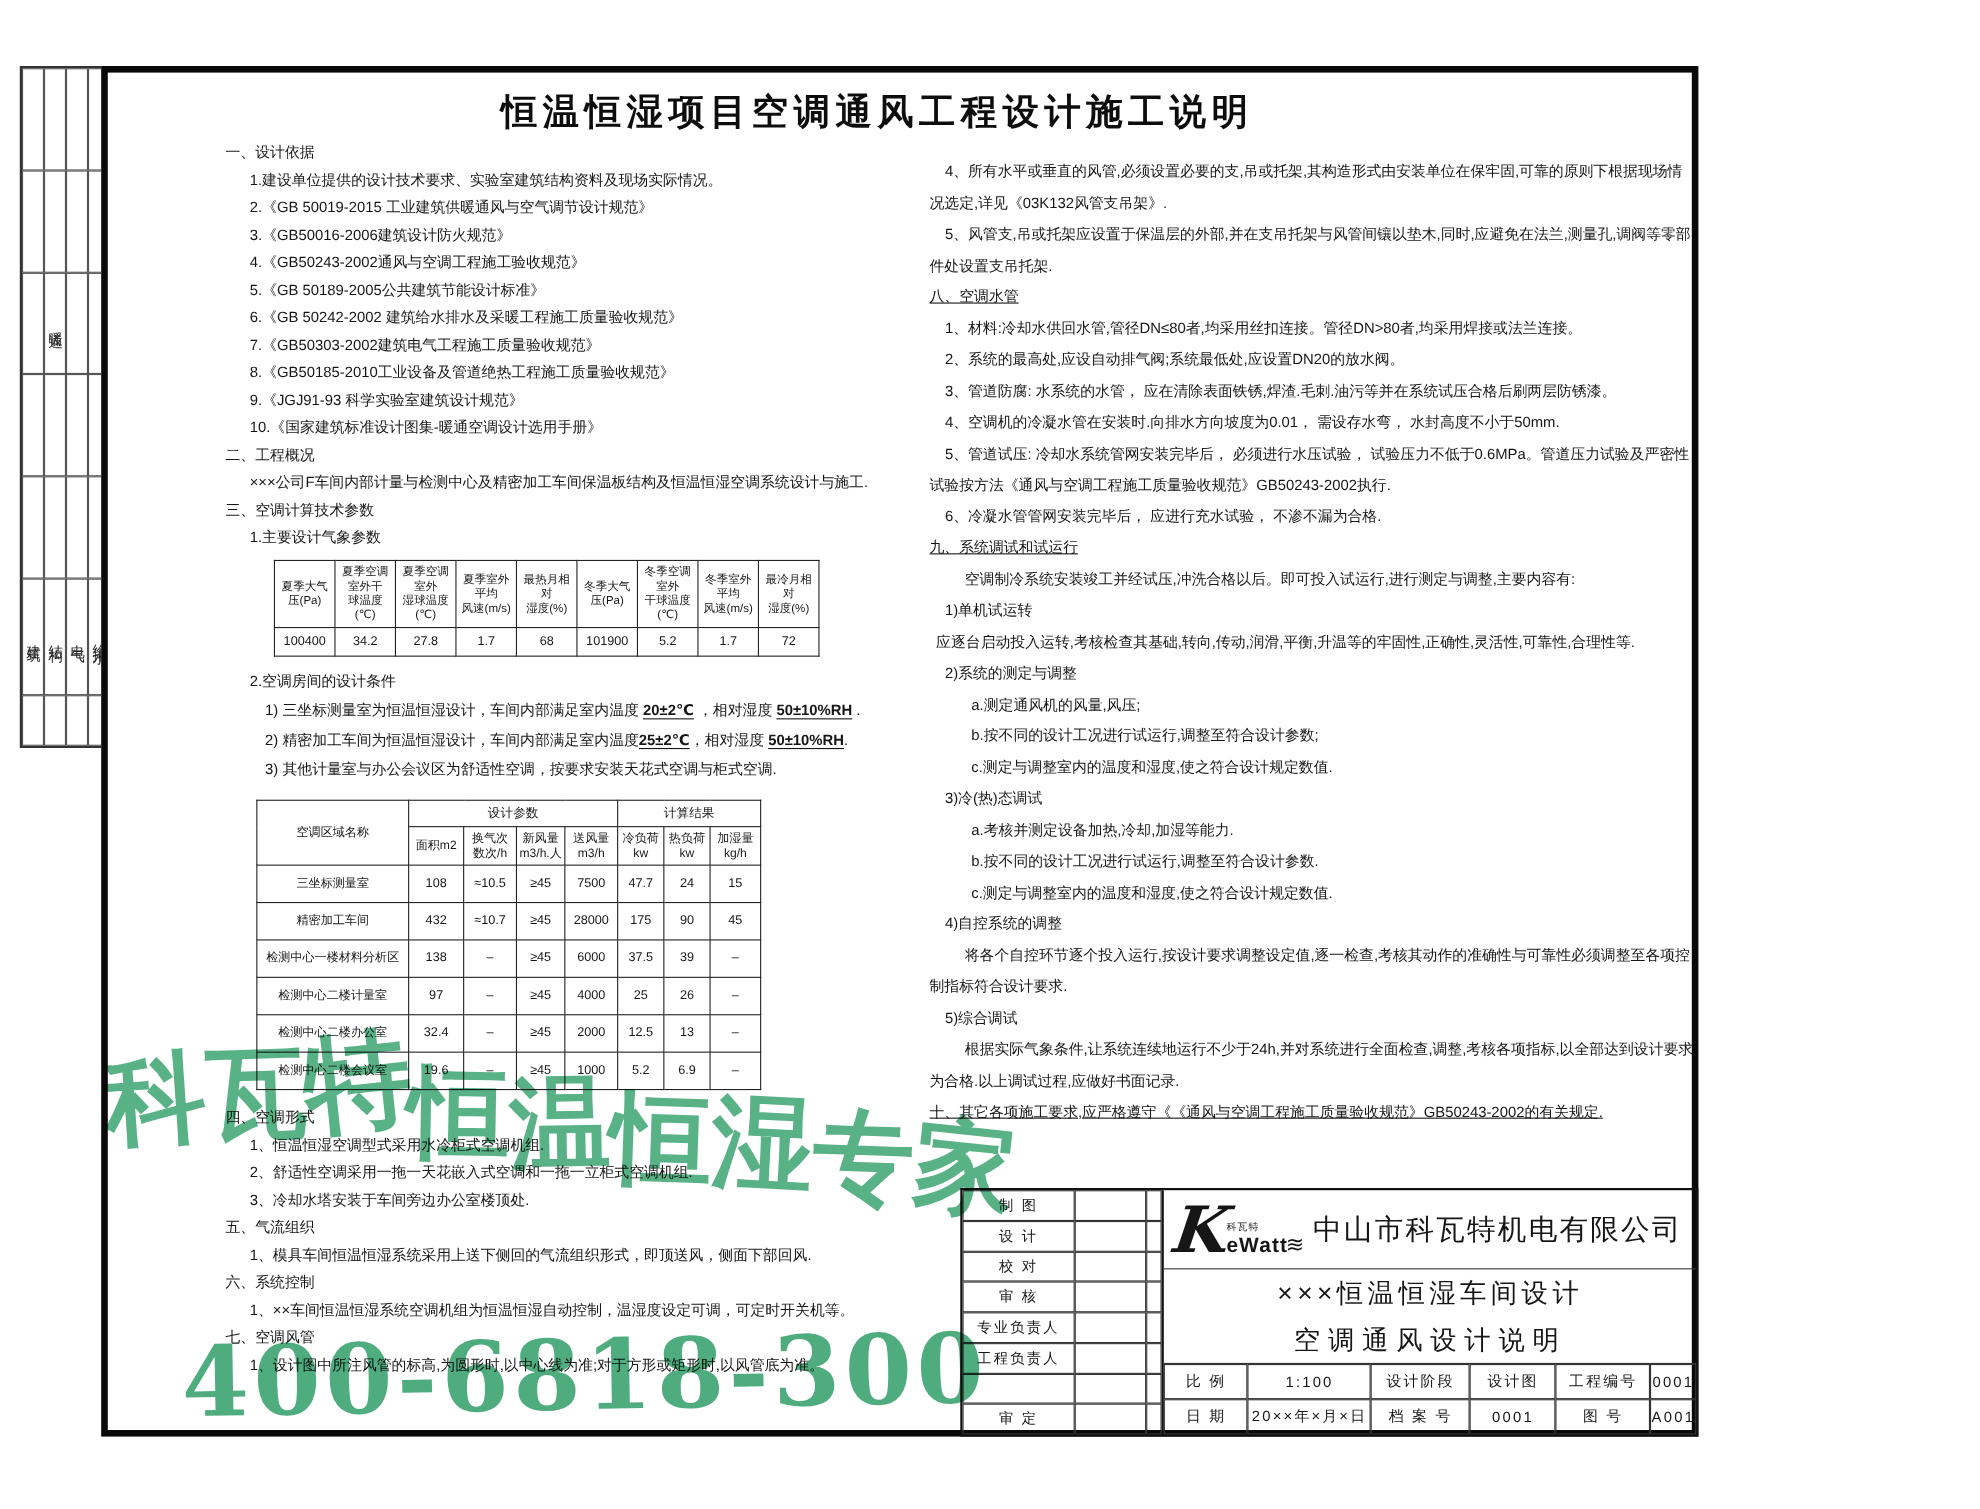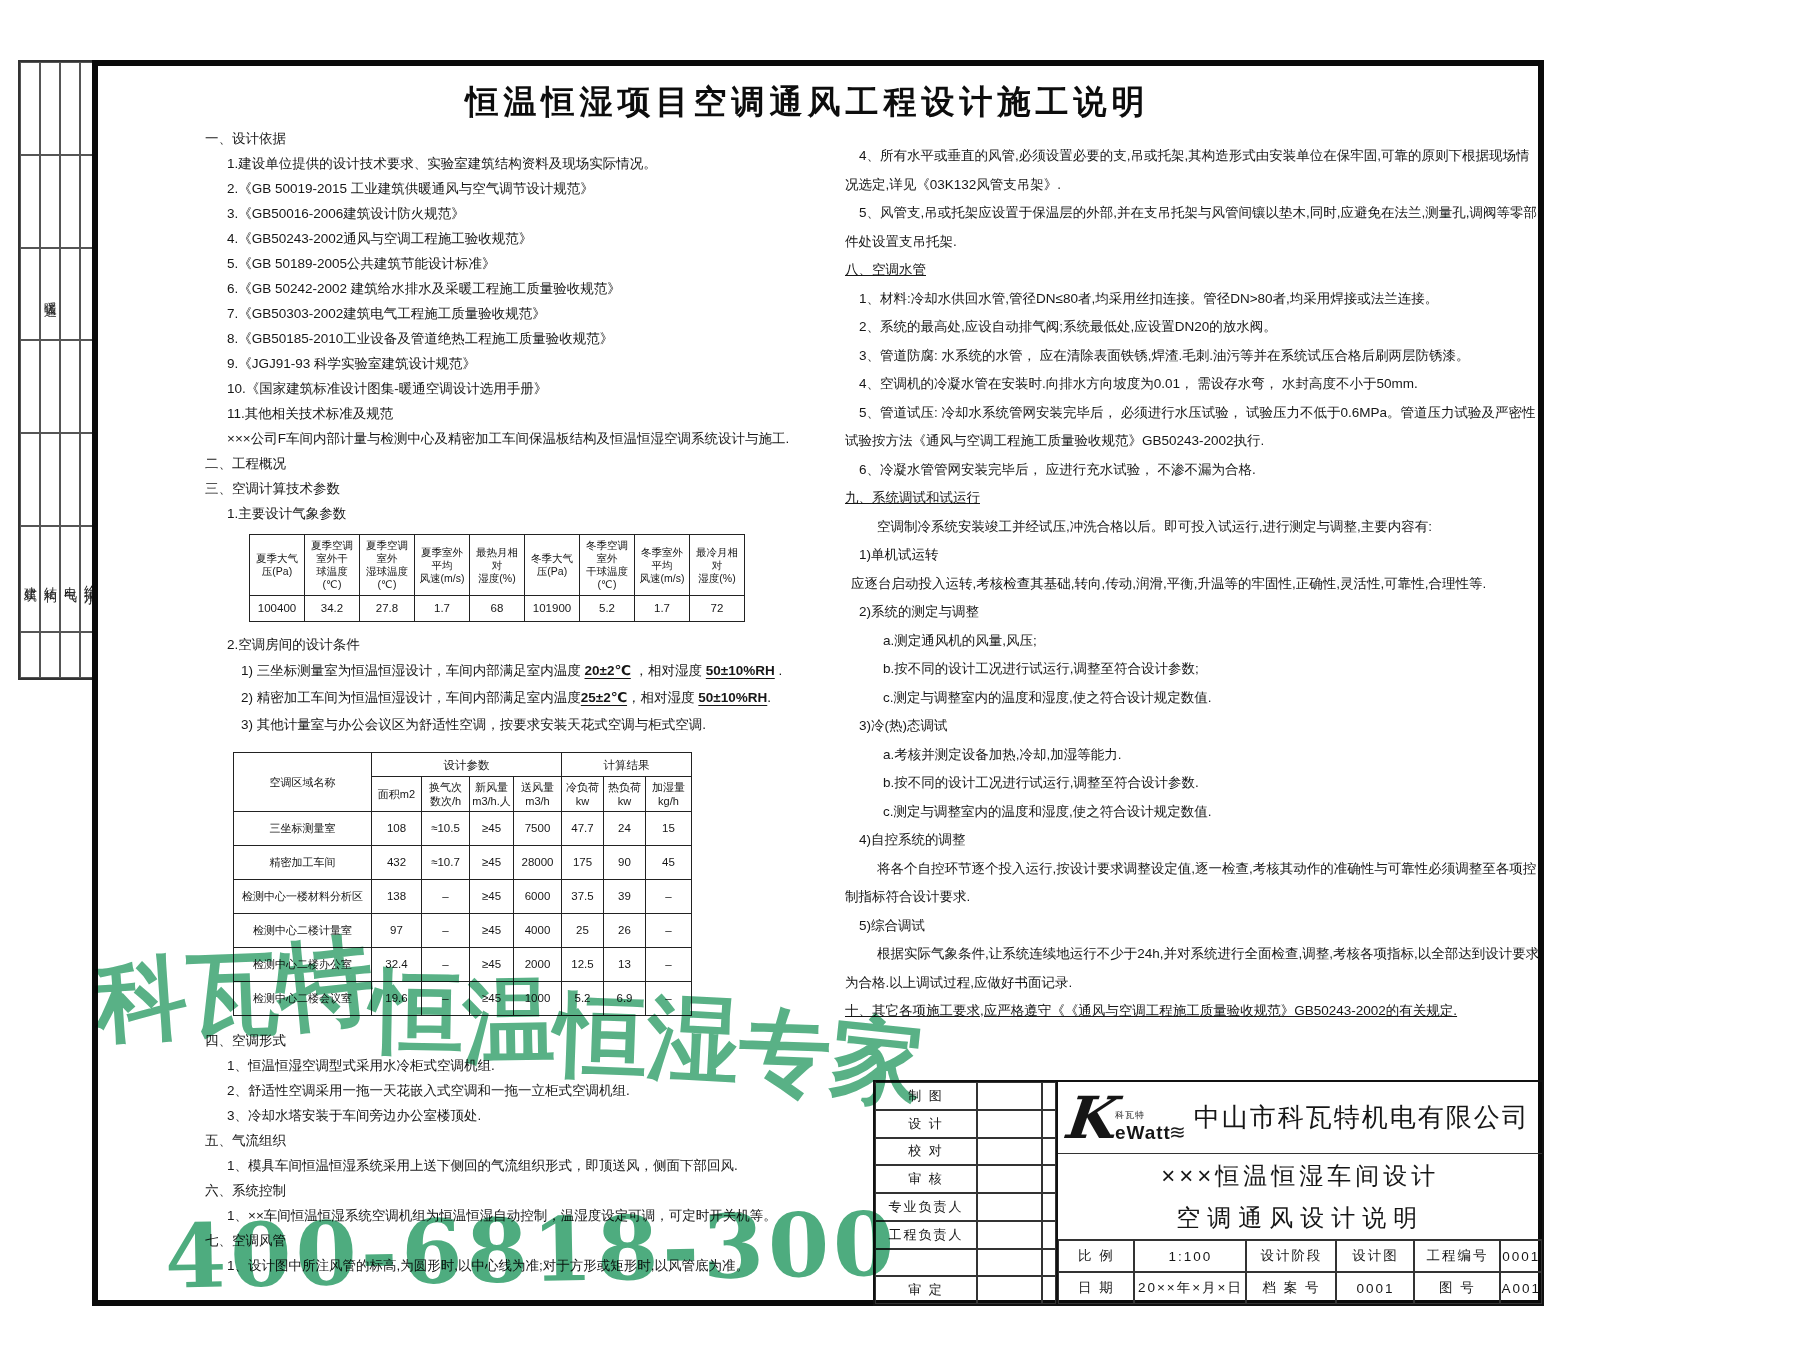--- a/index.html
+++ b/index.html
@@ -14,21 +14,21 @@
   .strip { position:absolute; left:18px; top:60px; width:76px; height:620px;
            border:2px solid #333; display:grid;
            grid-template-columns:repeat(4,1fr);
            grid-template-rows:repeat(5,1fr) 106px 46px; }
   .sc { border:1px solid #555; }
   .vtext { writing-mode:vertical-rl; text-orientation:upright;
            display:flex; align-items:center; justify-content:center;
            font-size:13px; letter-spacing:3px; color:#222; margin:0 auto; }
   .sc.vcell { display:flex; align-items:center; justify-content:center; }
 
-  .sheet-title { position:absolute; left:106px; top:80px; width:1403px; text-align:center;
+  .sheet-title { position:absolute; left:96px; top:80px; width:1403px; text-align:center;
                  font-size:33px; font-weight:bold; letter-spacing:5px; color:#0d0d0d; }
 
   .col-left  { position:absolute; left:205px; top:126px; width:640px;
                font-size:13.5px; line-height:25px; }
   .col-right { position:absolute; left:845px; top:142px; width:695px;
                font-size:13.5px; line-height:28.5px; }
 
   .ln { white-space:normal; }
   .ind-0 { padding-left:0; }
   .ind-1 { padding-left:22px; }
@@ -158,23 +158,22 @@
         <div class="ln ind-1">1.建设单位提供的设计技术要求、实验室建筑结构资料及现场实际情况。</div>
         <div class="ln ind-1">2.《GB 50019-2015 工业建筑供暖通风与空气调节设计规范》</div>
         <div class="ln ind-1">3.《GB50016-2006建筑设计防火规范》</div>
         <div class="ln ind-1">4.《GB50243-2002通风与空调工程施工验收规范》</div>
         <div class="ln ind-1">5.《GB 50189-2005公共建筑节能设计标准》</div>
         <div class="ln ind-1">6.《GB 50242-2002 建筑给水排水及采暖工程施工质量验收规范》</div>
         <div class="ln ind-1">7.《GB50303-2002建筑电气工程施工质量验收规范》</div>
         <div class="ln ind-1">8.《GB50185-2010工业设备及管道绝热工程施工质量验收规范》</div>
         <div class="ln ind-1">9.《JGJ91-93 科学实验室建筑设计规范》</div>
         <div class="ln ind-1">10.《国家建筑标准设计图集-暖通空调设计选用手册》</div>
-        <div class="ln ind-1">11.其他相关技术标准及规范</div>
+        <div class="ln ind-0">二、工程概况</div>
         <div class="ln ind-1">×××公司F车间内部计量与检测中心及精密加工车间保温板结构及恒温恒湿空调系统设计与施工.</div>
-        <div class="ln ind-0">二、工程概况</div>
         <div class="ln ind-0">三、空调计算技术参数</div>
         <div class="ln ind-1">1.主要设计气象参数</div>
       </div>
 
     <table class="t-climate">
       <thead>
         <tr>
 
         <th>夏季大气
 压(Pa)</th>

